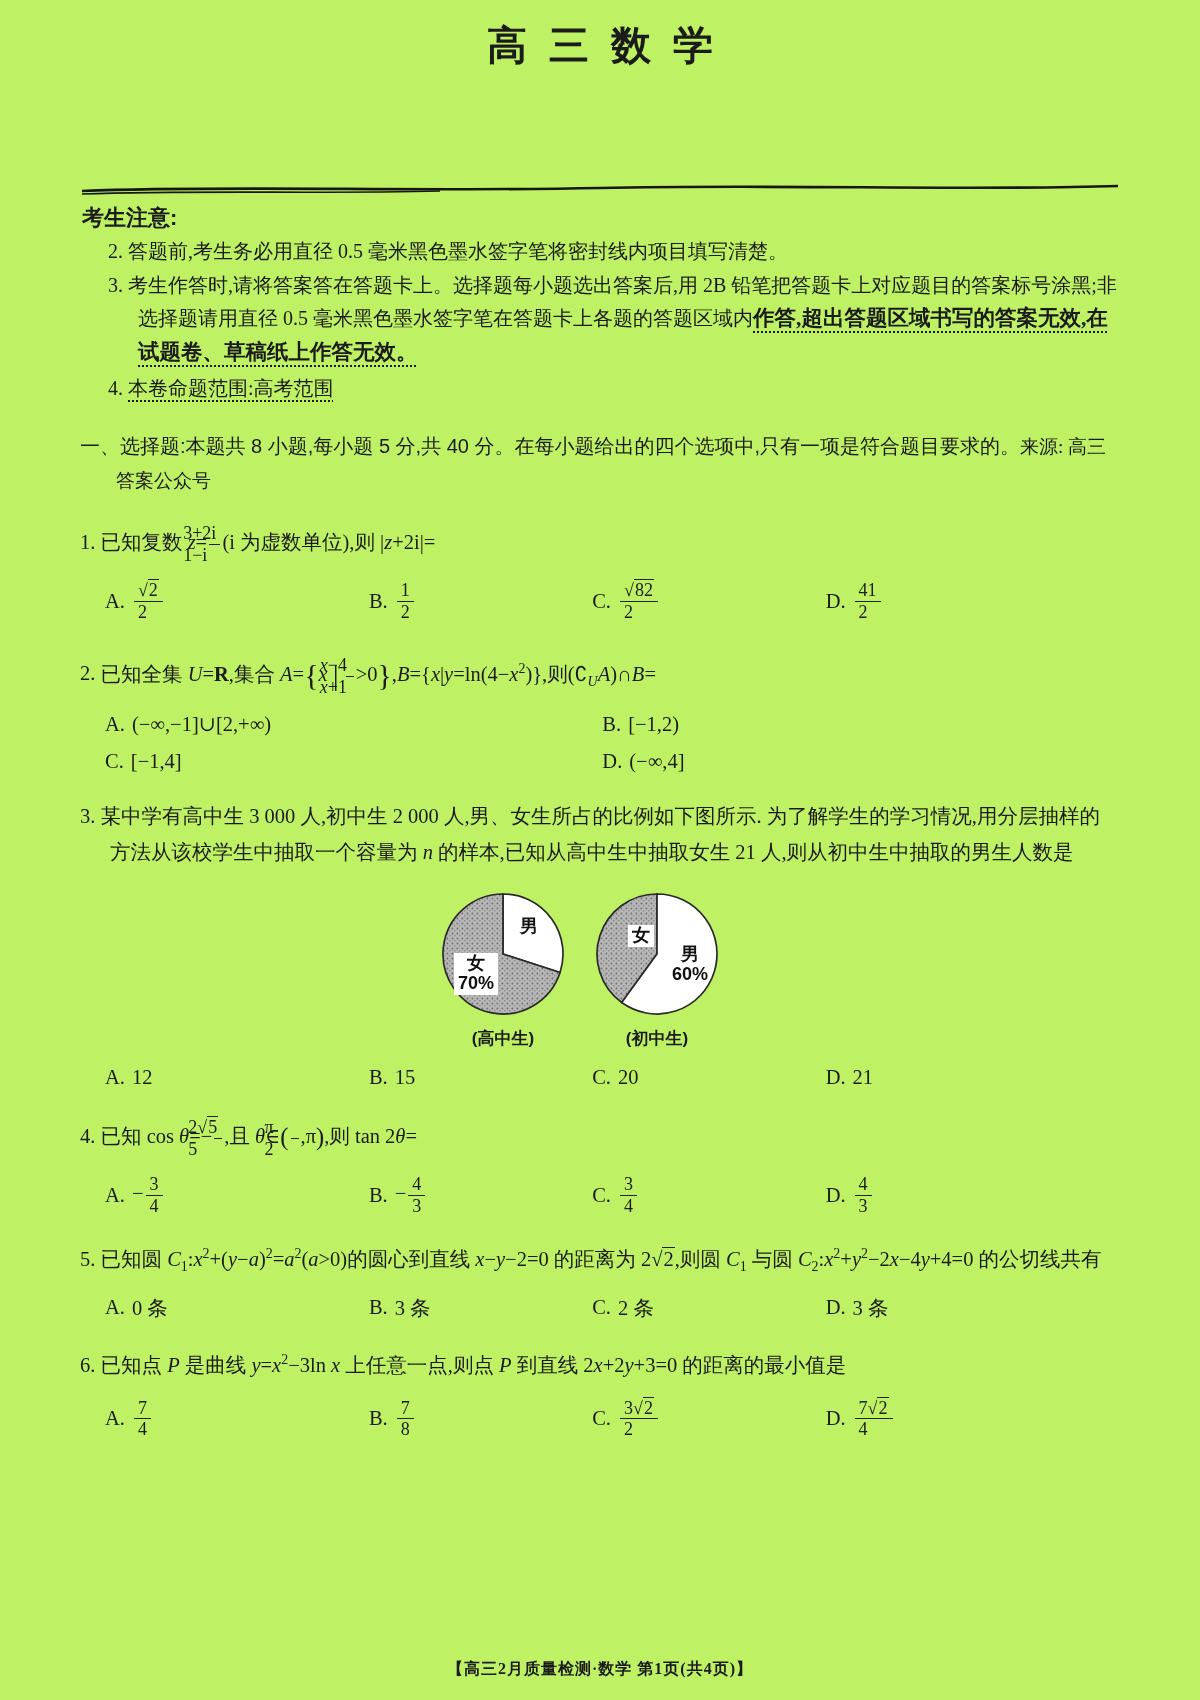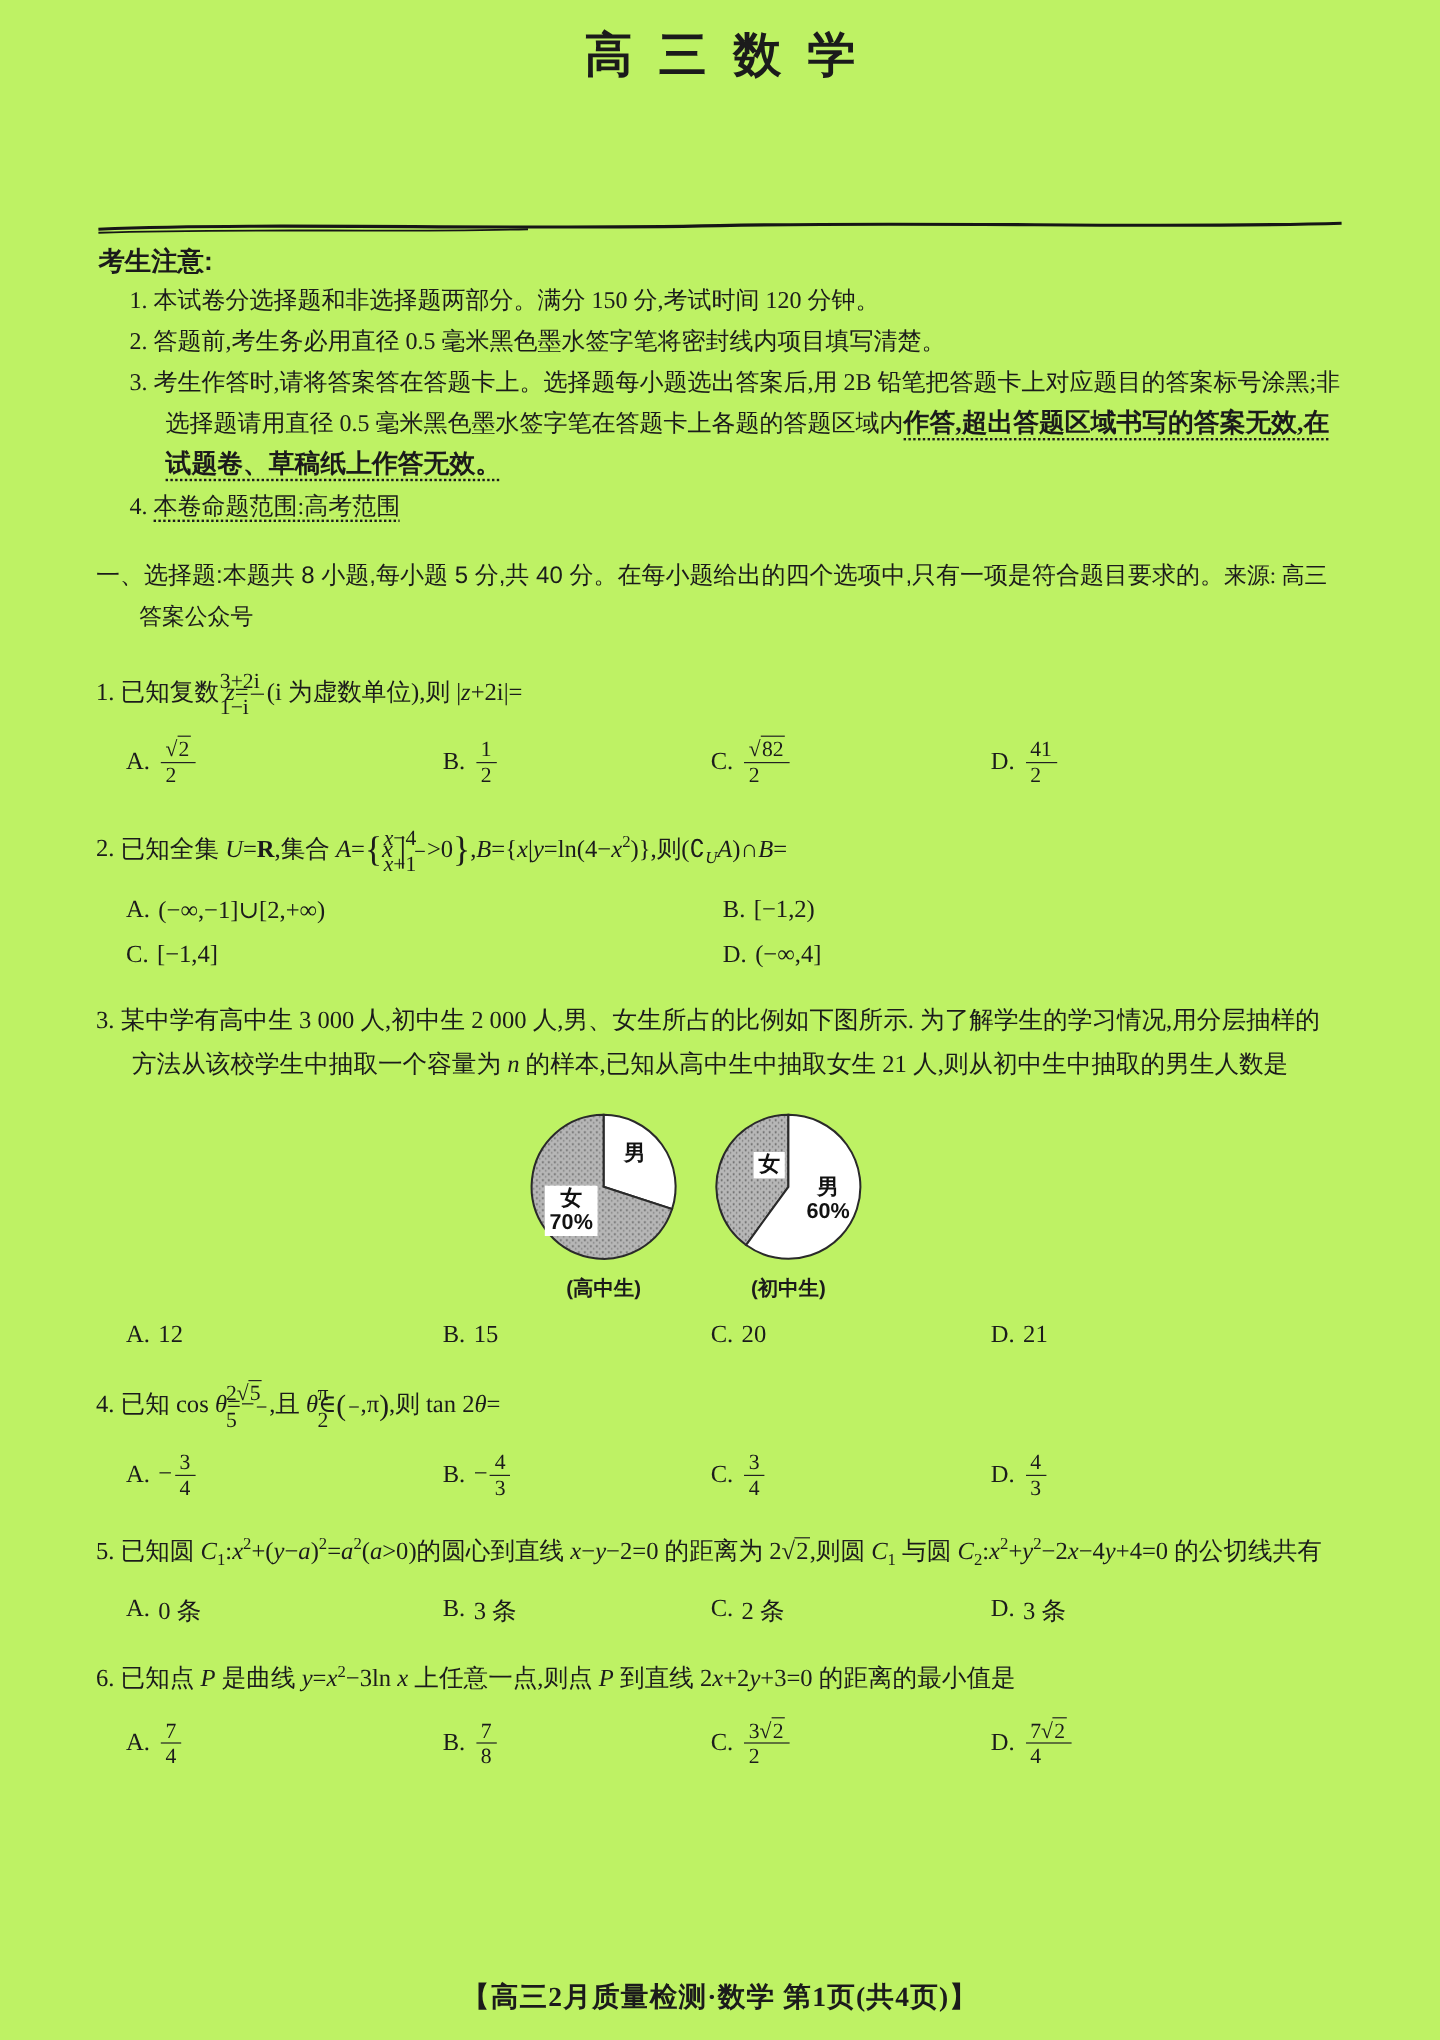--- a/index.html
+++ b/index.html
@@ -103,41 +103,40 @@
     font-family:"Liberation Sans","DejaVu Sans",sans-serif;
     font-weight:700;color:#111;text-align:center;
   }
   .pie-tag{background:#ffffff;padding:1px 4px;}
   .pie-caption{
     margin-top:6px;font-size:17px;font-weight:700;
     font-family:"Liberation Sans","DejaVu Sans",sans-serif;
   }
   .footer{
     position:absolute;left:0;bottom:20px;width:100%;
-    text-align:center;font-size:23px;font-weight:700;
+    text-align:center;font-size:16px;font-weight:700;
     letter-spacing:1px;
   }
 </style>
 </head>
 <body>
 
 <div class="page">
 
   <div class="title">高三数学</div>
 
   <div class="rule-wrap">
     <svg width="1040" height="16">
       <path d="M2,10 C 150,4 330,11 520,7 S 880,10 1038,5" stroke="#161616" stroke-width="2.6" fill="none"></path>
       <path d="M2,13 C 120,9 240,13 360,10" stroke="#161616" stroke-width="1.6" fill="none"></path>
     </svg>
   </div>
 
   <div class="notice-h">考生注意:</div>
 
-  <p class="notice-item">1. 本试卷分选择题和非选择题两部分。满分 150 分,考试时间 120 分钟。</p>
   <p class="notice-item">2. 答题前,考生务必用直径 0.5 毫米黑色墨水签字笔将密封线内项目填写清楚。</p>
   <p class="notice-item"><span>3. 考生作答时,请将答案答在答题卡上。选择题每小题选出答案后,用 2B 铅笔把答题卡上对应题目的答案标号涂黑;非选择题请用直径 0.5 毫米黑色墨水签字笔在答题卡上各题的答题区域内</span><span class="notice-em">作答,超出答题区域书写的答案无效,在试题卷、草稿纸上作答无效。</span></p>
   <p class="notice-item"><span>4. </span><span class="notice-em4">本卷命题范围:高考范围</span></p>
 
   <p class="section-h"><span class="bold">一、选择题:本题共 8 小题,每小题 5 分,共 40 分。在每小题给出的四个选项中,只有一项是符合题目要求的。</span><span class="src">来源: 高三答案公众号</span></p>
 
   <div class="q">
     <p class="qstem"><span>1.</span> <span>已知复数 <i>z</i>=<span class="frac">
             <span class="num">3+2i</span>
             <span class="den">1−i</span>

